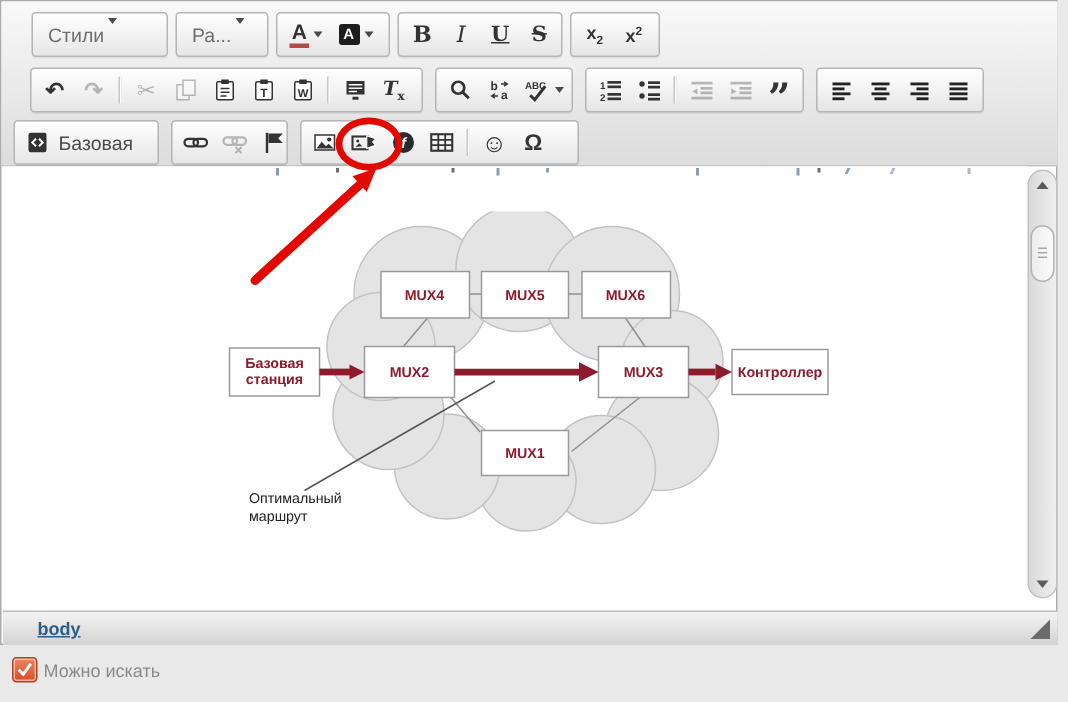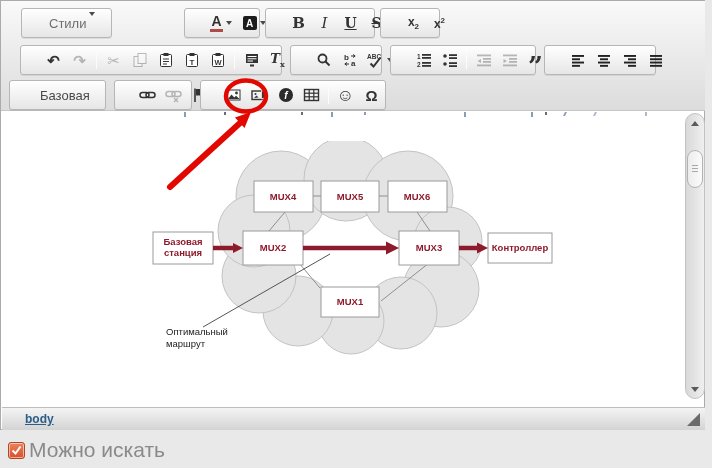--- a/index.html
+++ b/index.html
@@ -1,20 +1,20 @@
 <!DOCTYPE html>
 <html><head>
 <meta charset="utf-8">
 <style>
   html,body{margin:0;padding:0}
   body{font-family:"Liberation Sans",sans-serif;background:#e9e9e9;width:712px;height:468px;overflow:hidden}
   .page{position:relative;width:712px;height:468px;background:#e9e9e9}
   .editor{position:absolute;left:0;top:0;width:705px;height:430px;background:#fff;border:1px solid #ababab;box-sizing:border-box}
   .toolbar{position:absolute;left:0;top:0;width:704px;height:110px;background:linear-gradient(#f9f9f9,#dcdcdc);border-bottom:1px solid #c6c6c6;box-sizing:border-box}
-  .grp{position:absolute;height:30px;border:1px solid #b6b6b6;border-radius:3px;background:linear-gradient(#ffffff,#e6e6e6);box-shadow:0 1px 0 rgba(0,0,0,.07);display:flex;align-items:center;padding:0 20px;box-sizing:border-box;gap:1px}
+  .grp{position:absolute;height:30px;border:1px solid #b6b6b6;border-radius:3px;background:linear-gradient(#ffffff,#e6e6e6);box-shadow:0 1px 0 rgba(0,0,0,.07);display:flex;align-items:center;padding:0 3px;box-sizing:border-box;gap:1px}
   .btn{min-width:25px;height:24px;display:flex;align-items:center;justify-content:center;border-radius:2px;color:#333;position:relative}
   .btn.dis{opacity:.32}
   .sep{width:1px;height:18px;background:#c6c6c6;border-right:1px solid #fcfcfc;margin:0 3px}
   .caret{width:0;height:0;border-left:3.5px solid transparent;border-right:3.5px solid transparent;border-top:4px solid #4a4a4a;margin-left:3px}
   .combo{justify-content:space-between;padding:0 7px;font-size:13px;color:#6e6e6e;width:100%;box-sizing:border-box}
   .glyph{font-size:15px;line-height:1;color:#333}
   .b{font-weight:bold;font-size:15px;font-family:"DejaVu Serif",serif}
   .i{font-style:italic;font-size:15px;font-family:"DejaVu Serif",serif}
   .u{font-size:14px;text-decoration:underline;font-family:"DejaVu Serif",serif;font-weight:bold}
   .s{font-size:14px;text-decoration:line-through;font-family:"DejaVu Serif",serif;font-weight:bold}
@@ -31,33 +31,36 @@
   .varrow{position:absolute;left:0;width:18px;height:14px;display:flex;align-items:center;justify-content:center}
   .tri-up{width:0;height:0;border-left:4px solid transparent;border-right:4px solid transparent;border-bottom:5px solid #5a5a5a}
   .tri-dn{width:0;height:0;border-left:4px solid transparent;border-right:4px solid transparent;border-top:5px solid #5a5a5a}
   .thumb{position:absolute;left:1px;top:36px;width:16px;height:38px;background:linear-gradient(90deg,#ececec,#fbfbfb);border:1px solid #b3b3b3;border-radius:8px;box-sizing:border-box}
   .grip{position:absolute;left:4px;top:14px;width:6px;height:1px;background:#a8a8a8;box-shadow:0 3px 0 #a8a8a8,0 6px 0 #a8a8a8}
   .pathbar{position:absolute;left:1px;top:406px;width:703px;height:23px;background:linear-gradient(#f4f4f4,#d3d3d3);border-top:1px solid #bdbdbd;box-sizing:border-box;display:flex;align-items:center}
   .pathlink{margin-left:23px;font-size:12px;font-weight:bold;color:#2a5d8a;text-decoration:underline;cursor:pointer}
   .resizegrip{position:absolute;right:5px;bottom:4px;width:0;height:0;border-left:13px solid transparent;border-bottom:13px solid #6b6b6b}
   .footer{position:absolute;left:8px;top:438px;display:flex;align-items:center;gap:4px}
   .chk{width:15px;height:15px;border:1px solid #b2441f;border-radius:3px;background:linear-gradient(#ec8360,#d94f27);box-shadow:inset 0 0 0 1px rgba(255,255,255,.55);display:flex;align-items:center;justify-content:center}
-  .chklabel{font-size:21px;color:#8a8a8a}
+  .chklabel{font-size:12px;color:#8a8a8a}
   svg text{font-family:"Liberation Sans",sans-serif}
 </style>
 </head>
 <body>
 
 <div class="page">
   <div class="editor">
 
     <div class="toolbar">
 
       <div class="grp" style="left:20px;top:7px;width:91px">
         <div class="combo"><span>Стили</span><span class="caret"></span></div>
+      </div>
+      <div class="grp" style="left:116px;top:7px;width:62px">
+        <div class="combo"><span>Ра...</span><span class="caret"></span></div>
       </div>
       <div class="grp" style="left:183px;top:7px;width:76px">
         <div class="btn" style="min-width:32px">
             <span class="colorA">A</span>
             <span class="caret"></span>
           </div>
         <div class="btn" style="min-width:32px">
             <span class="bgA">A</span>
             <span class="caret"></span>
           </div>

